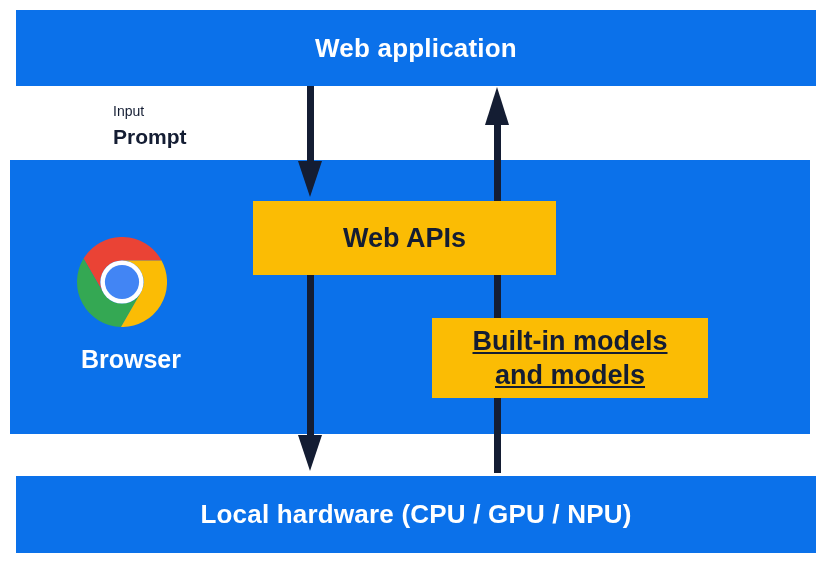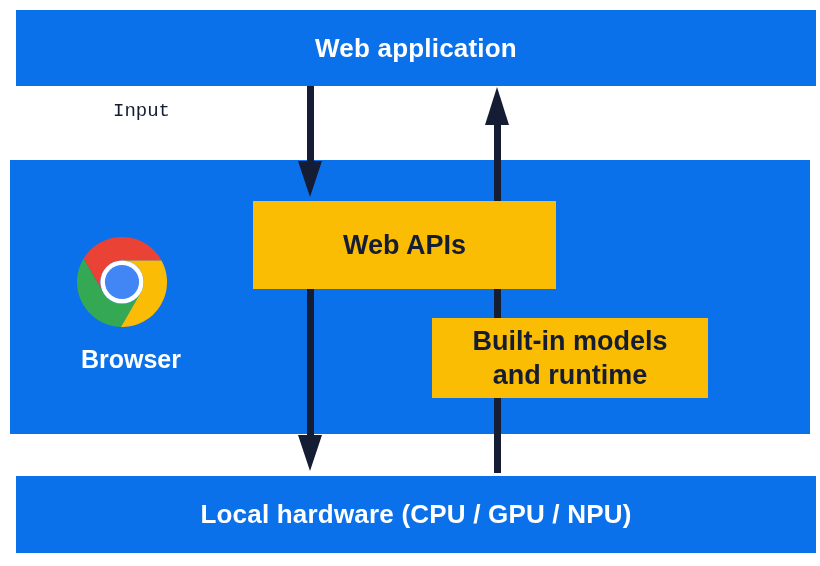--- a/index.html
+++ b/index.html
@@ -16,60 +16,61 @@
   .bar-top{top:10px;height:76px;}
   .bar-bottom{top:476px;height:77px;align-items:center;}
   .bar-title{color:var(--white);font-weight:bold;font-size:26px;letter-spacing:0.2px;}
 
   .section-middle{position:absolute;left:10px;top:160px;width:800px;height:274px;
        background:var(--blue);z-index:1;}
 
   .io-label{position:absolute;top:99px;z-index:2;color:var(--ink);}
   .io-left{left:113px;text-align:left;}
   .io-right{right:52px;text-align:right;}
-  .io-title{font-size:19px;line-height:25px;font-weight:normal;font-family:Liberation Mono, monospace;}
+  .io-title{font-size:14px;line-height:25px;font-weight:normal;}
   .io-value{font-size:21px;line-height:26px;font-weight:bold;}
 
   .arrow-line{position:absolute;width:7px;background:var(--ink);z-index:2;}
   .line-down-1{left:307px;top:86px;height:78px;}
   .line-down-2{left:307px;top:275px;height:162px;}
   .line-up{left:494px;top:123px;height:350px;}
   .arrowhead{position:absolute;width:0;height:0;z-index:2;
        border-left:12.5px solid transparent;border-right:12.5px solid transparent;}
   .head-down{border-top:36px solid var(--ink);}
   .head-up{border-bottom:38px solid var(--ink);}
   .head-down-1{left:298px;top:161px;}
   .head-down-2{left:298px;top:435px;}
   .head-up-1{left:485px;top:87px;}
 
   .panel{position:absolute;background:var(--yellow);z-index:3;color:var(--ink);
        display:flex;flex-direction:column;align-items:center;justify-content:center;
        font-weight:bold;text-align:center;}
-  .panel-webapis{left:253px;top:201px;width:303px;height:88px;font-size:27px;}
-  .panel-builtin{left:432px;top:318px;width:276px;height:80px;font-size:27px;line-height:34px;}
+  .panel-webapis{left:253px;top:201px;width:303px;height:74px;font-size:27px;}
+  .panel-builtin{left:432px;top:318px;width:276px;height:80px;font-size:27px;line-height:34px;text-decoration:underline;}
 
   .chrome-logo{position:absolute;left:77px;top:237px;width:90px;height:90px;z-index:2;}
   .logo-red{fill:var(--logo-red);} .logo-green{fill:var(--logo-green);}
   .logo-yellow{fill:var(--logo-yellow);} .logo-ring{fill:var(--white);}
   .logo-blue{fill:var(--logo-blue);}
 
   .browser-label{position:absolute;left:41px;top:347px;width:180px;z-index:2;
        text-align:center;color:var(--white);font-weight:bold;font-size:25px;line-height:25px;}
 </style>
 </head>
 <body>
 
 <div class="canvas">
 
   <div class="bar bar-top">
     <div class="bar-title">Web application</div>
   </div>
 
   <div class="io-label io-left">
     <div class="io-title">Input</div>
+    <div class="io-value">Prompt</div>
   </div>
 
 
   <div class="section-middle"></div>
 
   <div class="arrow-line line-down-1"></div>
   <div class="arrowhead head-down head-down-1"></div>
   <div class="arrow-line line-down-2"></div>
   <div class="arrowhead head-down head-down-2"></div>
 
@@ -84,20 +85,20 @@
     <circle class="logo-blue" cx="50" cy="50" r="19"></circle>
   </svg>
   <div class="browser-label">Browser</div>
 
   <div class="panel panel-webapis">
     <div>Web APIs</div>
   </div>
 
   <div class="panel panel-builtin">
     <div>Built-in models</div>
-    <div>and runtime</div>
+    <div>and models</div>
   </div>
 
   <div class="bar bar-bottom">
     <div class="bar-title">Local hardware (CPU / GPU / NPU)</div>
   </div>
 
 </div>
 
 </body></html>

